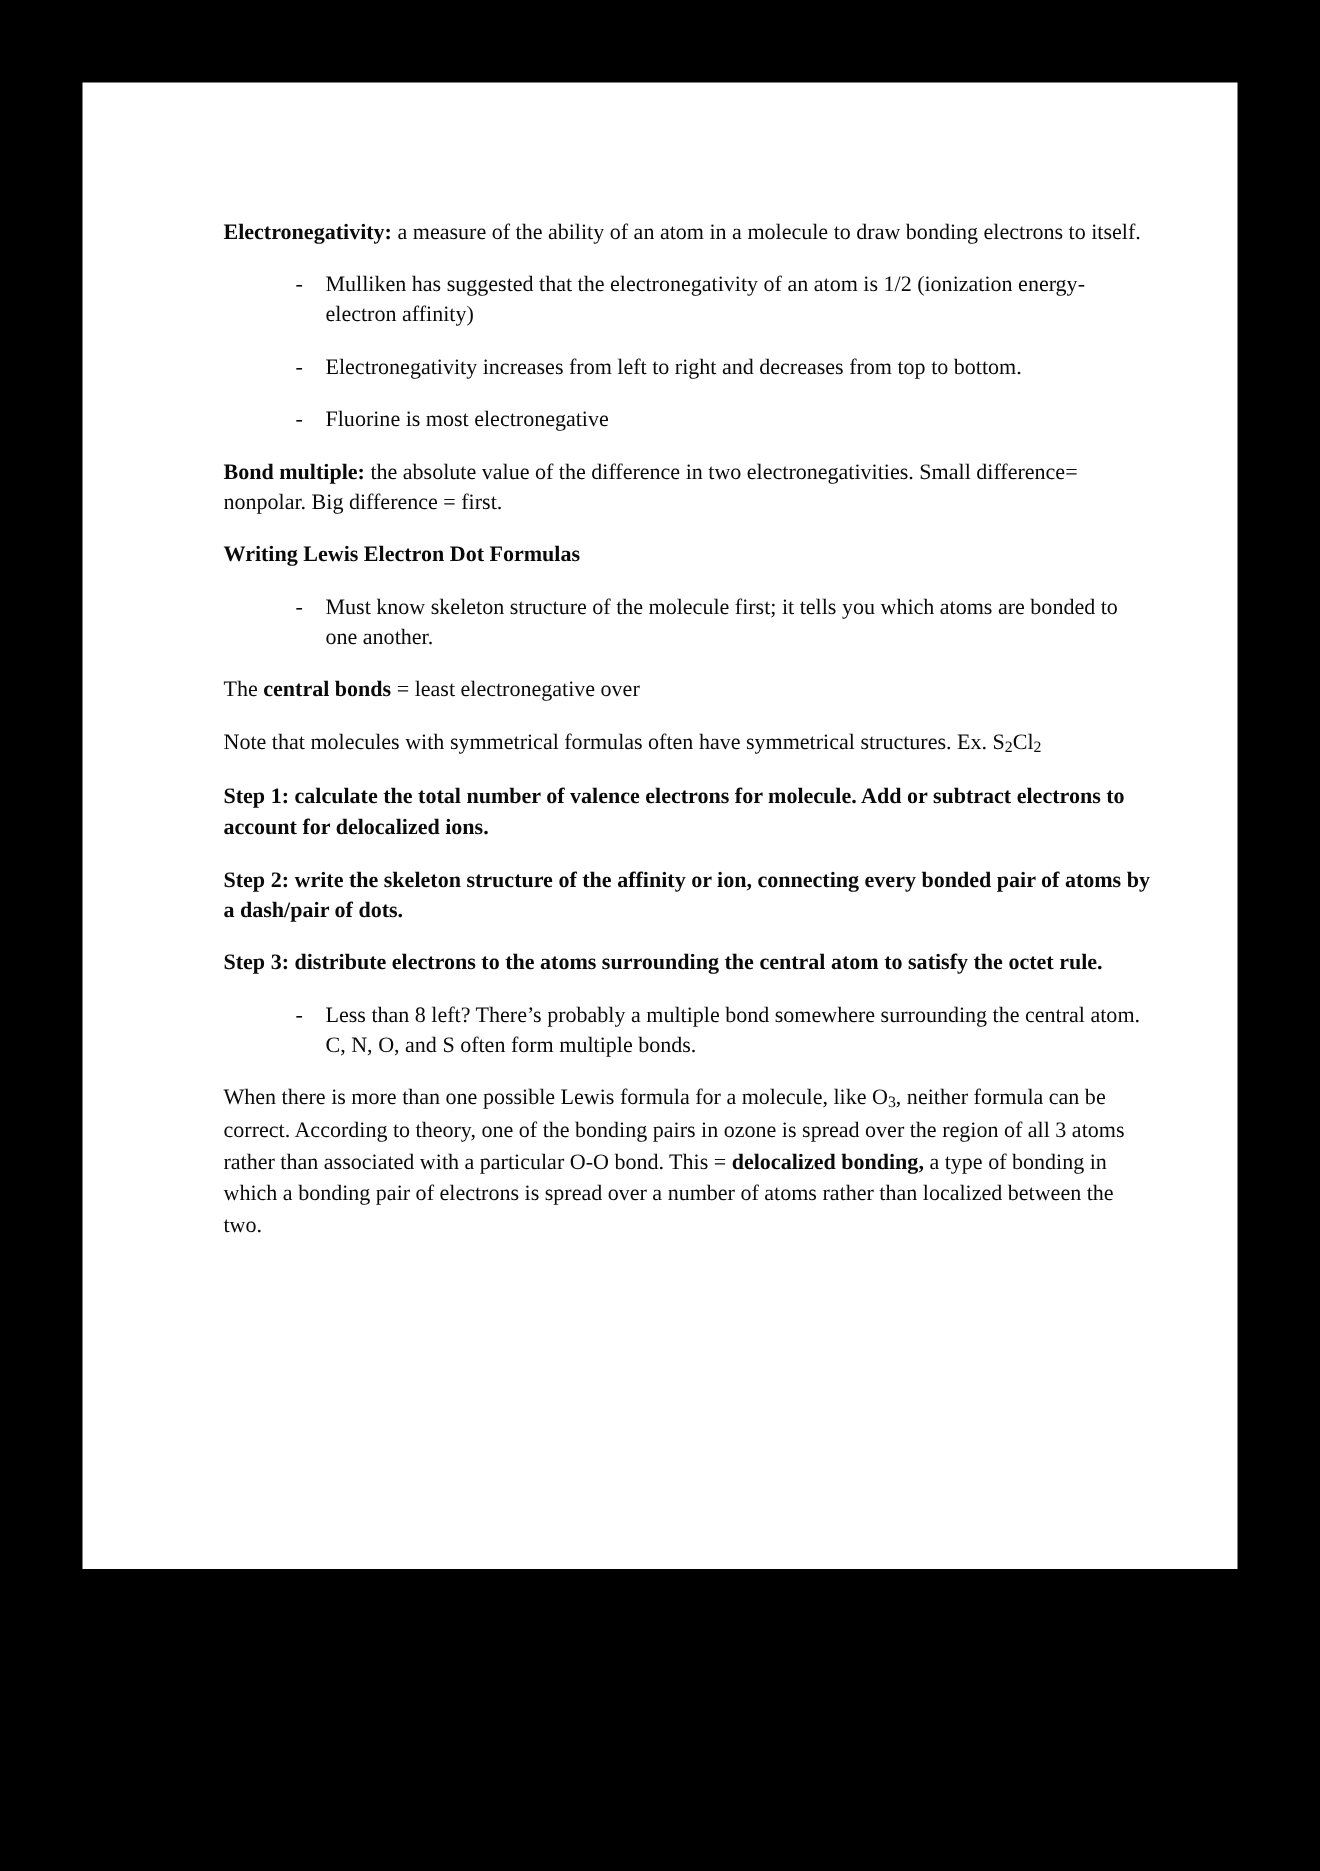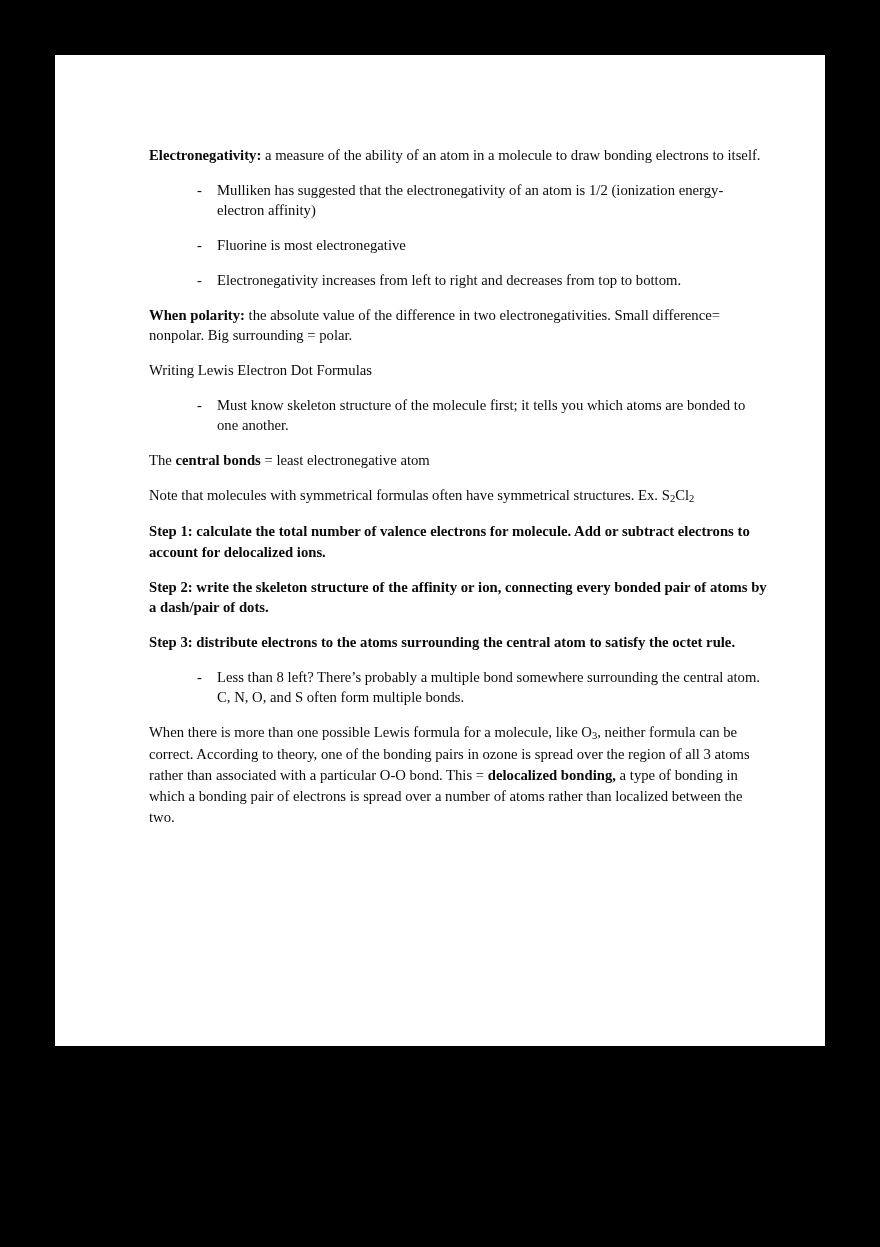--- a/index.html
+++ b/index.html
@@ -34,21 +34,21 @@
     color: #0a0a0a;
     text-align: left;
   }
   p.para {
     margin: 0 0 14px 0;
   }
   .bold {
     font-weight: bold;
   }
   .heading {
-    font-weight: normal;
+    font-weight: bold;
     margin: 0 0 14px 0;
   }
   .step {
     font-weight: bold;
     margin: 0 0 14px 0;
   }
   ul.dashlist {
     list-style: none;
     margin: 0 0 14px 0;
     padding: 0 0 0 48px;
@@ -79,36 +79,36 @@
 <div class="page-canvas">
   <div class="page">
     <div class="doc-body">
 
       <p class="para">
         <span class="bold">Electronegativity:</span><span> a measure of the ability of an atom in a molecule to draw bonding electrons to itself.</span>
       </p>
 
       <ul class="dashlist">
         <li>Mulliken has suggested that the electronegativity of an atom is 1/2 (ionization energy-electron affinity)</li>
+        <li>Electronegativity increases from left to right and decreases from top to bottom.</li>
         <li>Fluorine is most electronegative</li>
-        <li>Electronegativity increases from left to right and decreases from top to bottom.</li>
       </ul>
 
       <p class="para">
-        <span class="bold">When polarity:</span><span> the absolute value of the difference in two electronegativities. Small difference= nonpolar. Big surrounding = polar.</span>
+        <span class="bold">Bond multiple:</span><span> the absolute value of the difference in two electronegativities. Small difference= nonpolar. Big difference = first.</span>
       </p>
 
       <p class="heading">Writing Lewis Electron Dot Formulas</p>
 
       <ul class="dashlist">
         <li>Must know skeleton structure of the molecule first; it tells you which atoms are bonded to one another.</li>
       </ul>
 
       <p class="para">
-        <span>The </span><span class="bold">central bonds</span><span> = least electronegative atom</span>
+        <span>The </span><span class="bold">central bonds</span><span> = least electronegative over</span>
       </p>
 
       <p class="para">
         <span>Note that molecules with symmetrical formulas often have symmetrical structures. Ex. S</span><sub>2</sub><span>Cl</span><sub>2</sub>
       </p>
 
       <p class="step">Step 1: calculate the total number of valence electrons for molecule. Add or subtract electrons to account for delocalized ions.</p>
       <p class="step">Step 2: write the skeleton structure of the affinity or ion, connecting every bonded pair of atoms by a dash/pair of dots.</p>
       <p class="step">Step 3: distribute electrons to the atoms surrounding the central atom to satisfy the octet rule.</p>
 

